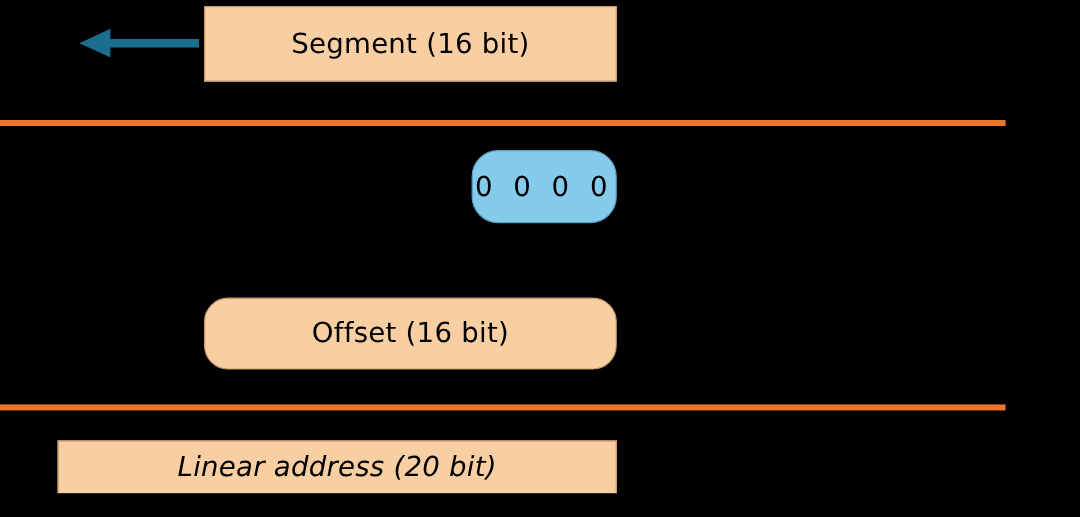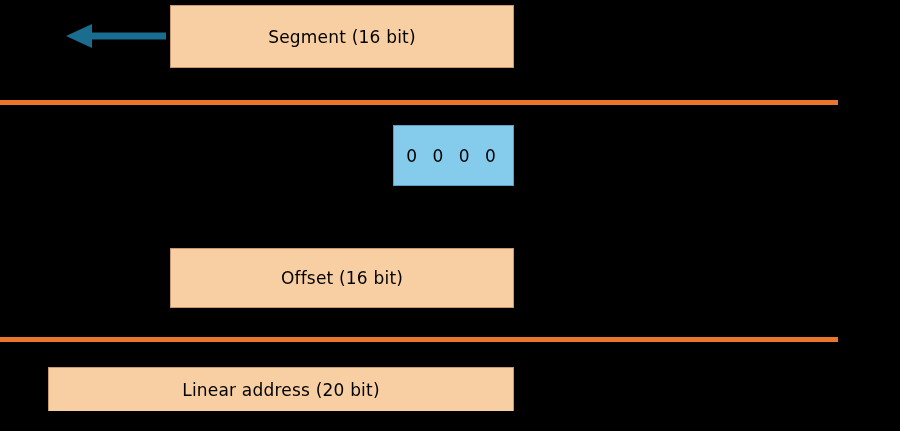--- a/index.html
+++ b/index.html
@@ -16,27 +16,27 @@
     font-family: "DejaVu Sans", sans-serif;
   }
   .field-box {
     position: absolute;
     box-sizing: border-box;
     border: 1px solid #c89a6e;
     display: flex;
     align-items: center;
     justify-content: center;
     color: #000000;
-    font-size: 17px;
+    font-size: 23px;
     font-family: "DejaVu Sans", sans-serif;
     letter-spacing: 0.2px;
     white-space: nowrap;
   }
   .fill-tan { background: #f8cfa2; }
-  .fill-blue { background: #85cbec; border-color: #5b9fc4; }
+  .fill-blue { background: #85cbec; border-color: #5b9fc4; border-radius: 22px; }
 
   
   #box-segment16 {
     left: 170px;
     top: 5px;
     width: 344px;
     height: 63px;
   }
 
   
@@ -53,29 +53,31 @@
     height: 61px;
     letter-spacing: 5px;
   }
 
   
   #box-offset {
     left: 170px;
     top: 248px;
     width: 344px;
     height: 60px;
+    border-radius: 20px;
   }
 
   
   #box-linear {
     left: 48px;
     top: 367px;
     width: 466px;
     height: 44px;
     border-bottom: none;
+    font-style: italic;
   }
 
   
   .divider {
     position: absolute;
     left: 0px;
     width: 838px;
     height: 5px;
     background: #e8762c;
   }

